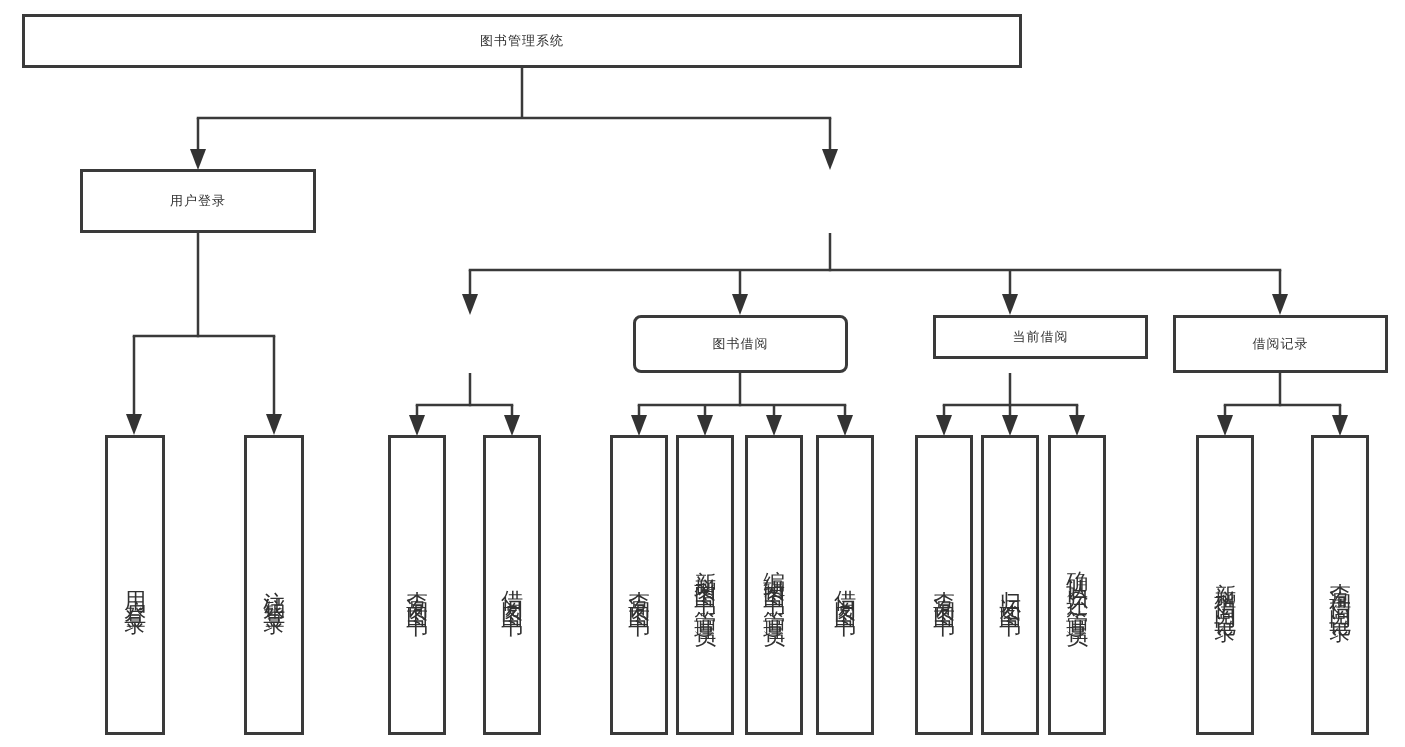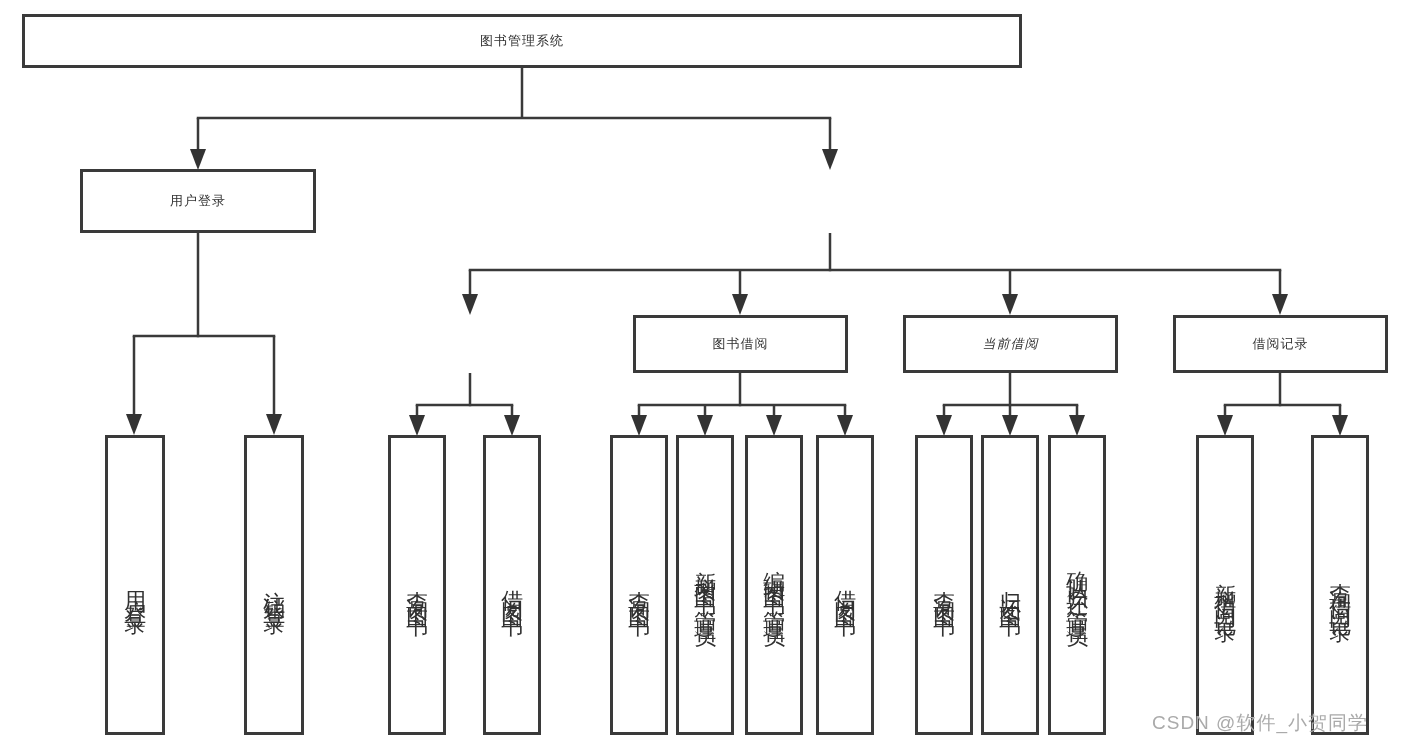--- a/index.html
+++ b/index.html
@@ -128,24 +128,24 @@
   </svg>
 
   <div class="node" style="left:22px; top:14px; width:1000px; height:54px;">
     <span>图书管理系统</span>
   </div>
 
   <div class="node" style="left:80px; top:169px; width:236px; height:64px;">
     <span>用户登录</span>
   </div>
 
-  <div class="node" style="left:633px; top:315px; width:215px; height:58px;">
+  <div class="node" style="left:633px; top:315px; width:215px; height:58px;border-radius:8px;">
     <span>图书借阅</span>
   </div>
-  <div class="node" style="left:903px; top:315px; width:215px; height:58px;font-style:italic;">
+  <div class="node" style="left:933px; top:315px; width:215px; height:44px;">
     <span>当前借阅</span>
   </div>
   <div class="node" style="left:1173px; top:315px; width:215px; height:58px;">
     <span>借阅记录</span>
   </div>
 
   <div class="node leaf" style="left:105px; top:435px; width:60px; height:300px;">
     <span>用户登录</span>
   </div>
   <div class="node leaf" style="left:244px; top:435px; width:60px; height:300px;">
@@ -182,15 +182,14 @@
     <span>确认归还（管理员）</span>
   </div>
 
   <div class="node leaf" style="left:1196px; top:435px; width:58px; height:300px;">
     <span>新增借阅记录</span>
   </div>
   <div class="node leaf" style="left:1311px; top:435px; width:58px; height:300px;">
     <span>查询借阅记录</span>
   </div>
 
-  <div class="watermark">CSDN @软件_小贺同学</div>
 
 </div>
 
 </body></html>

